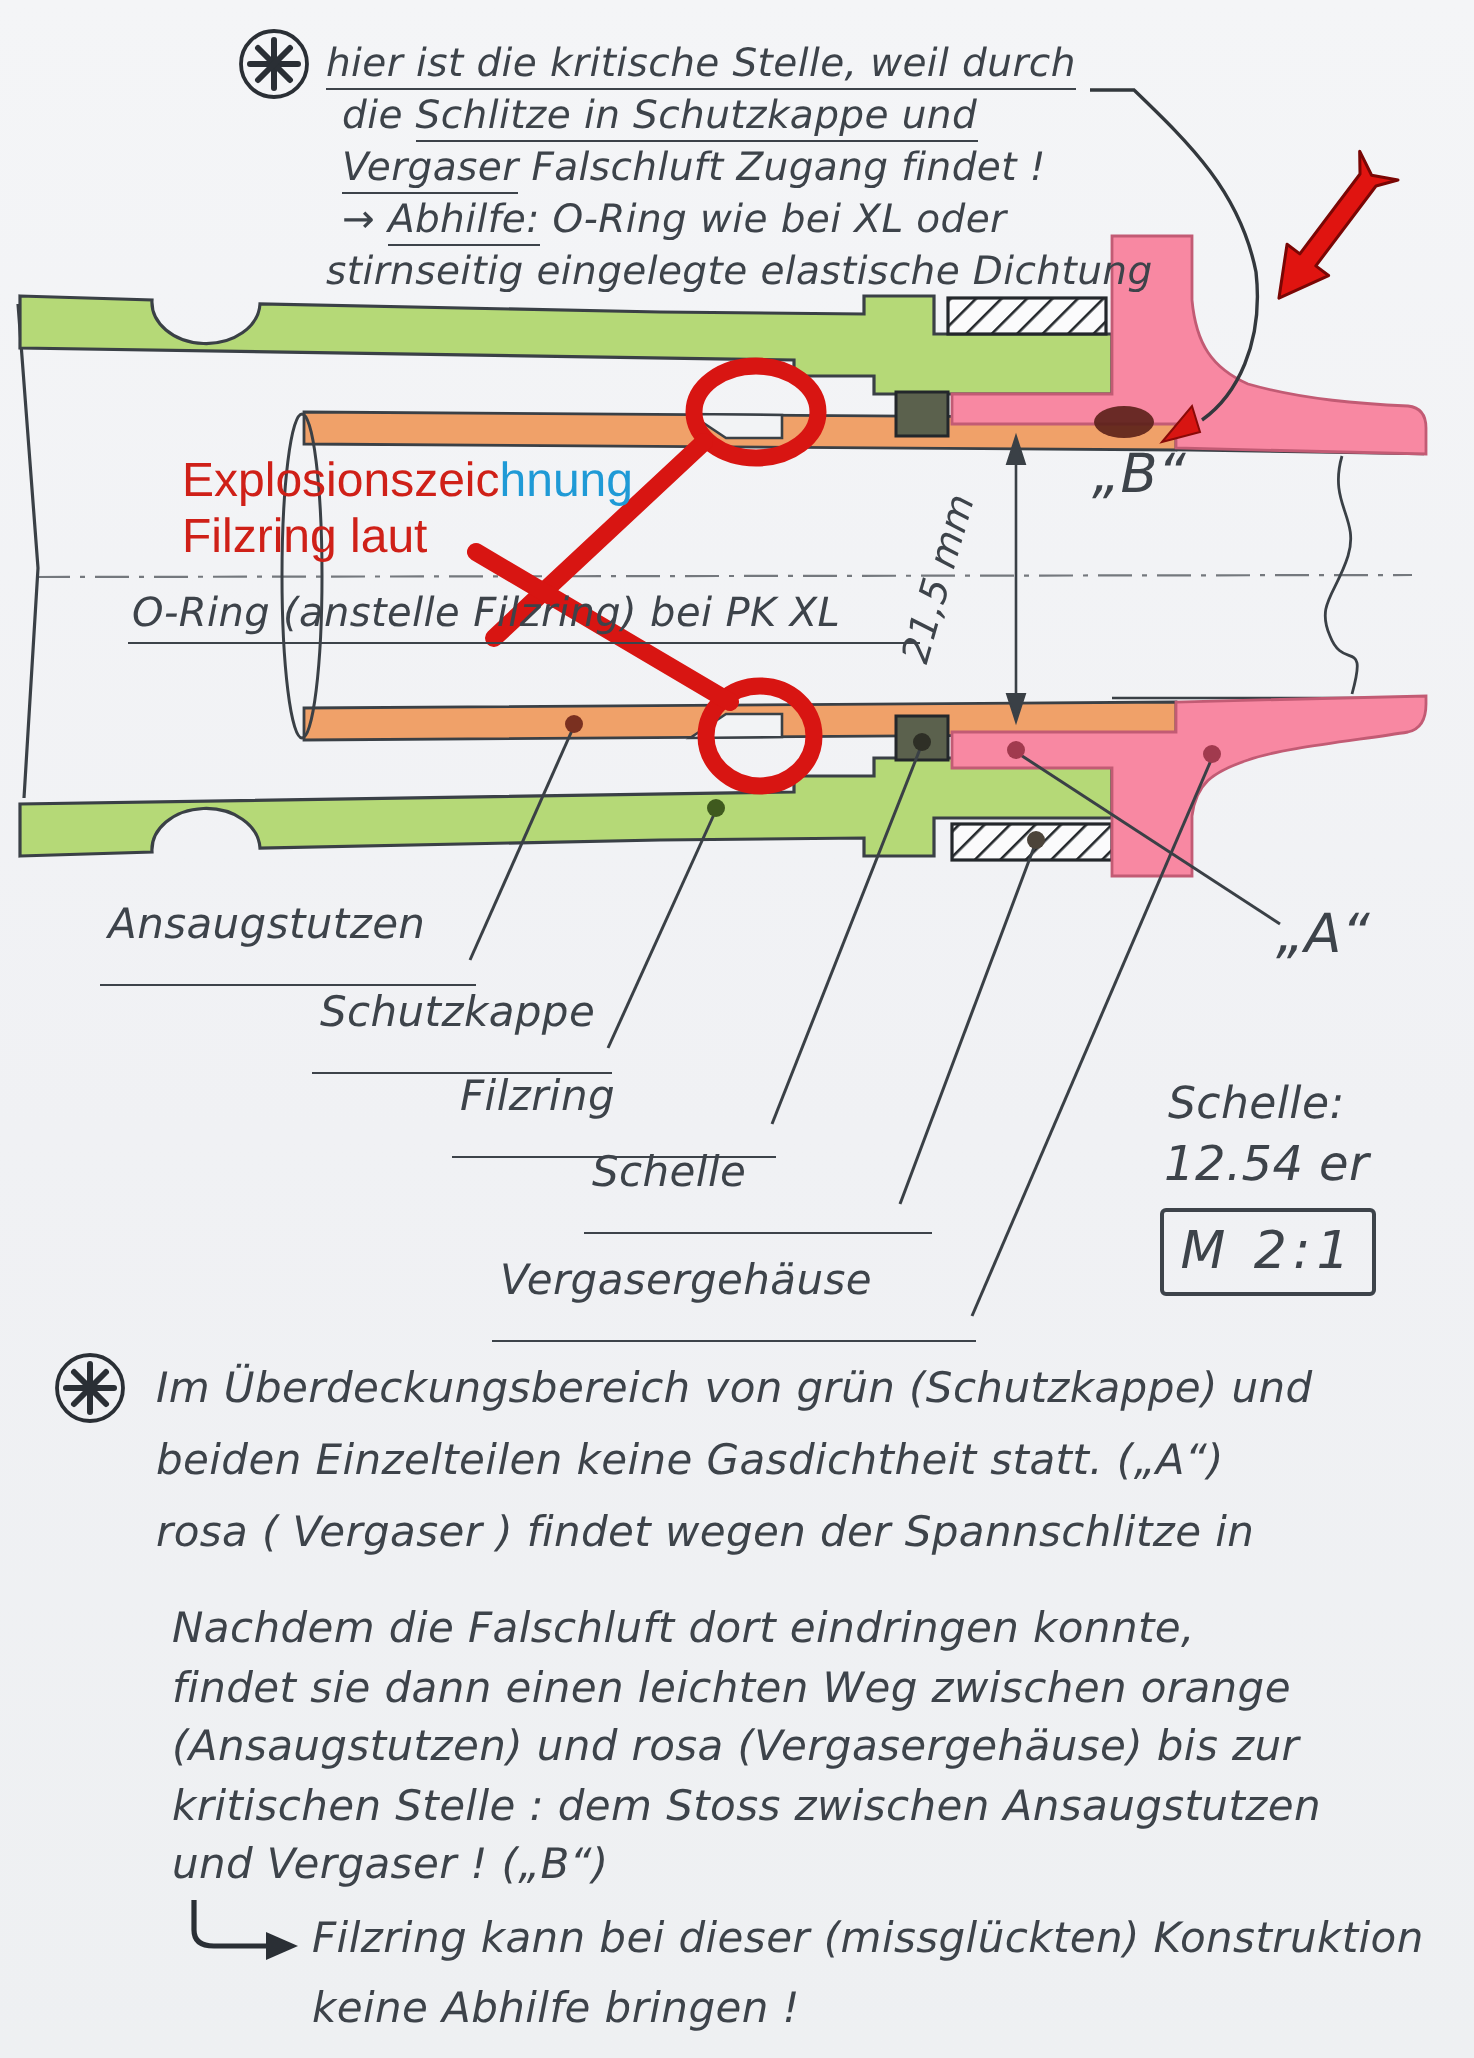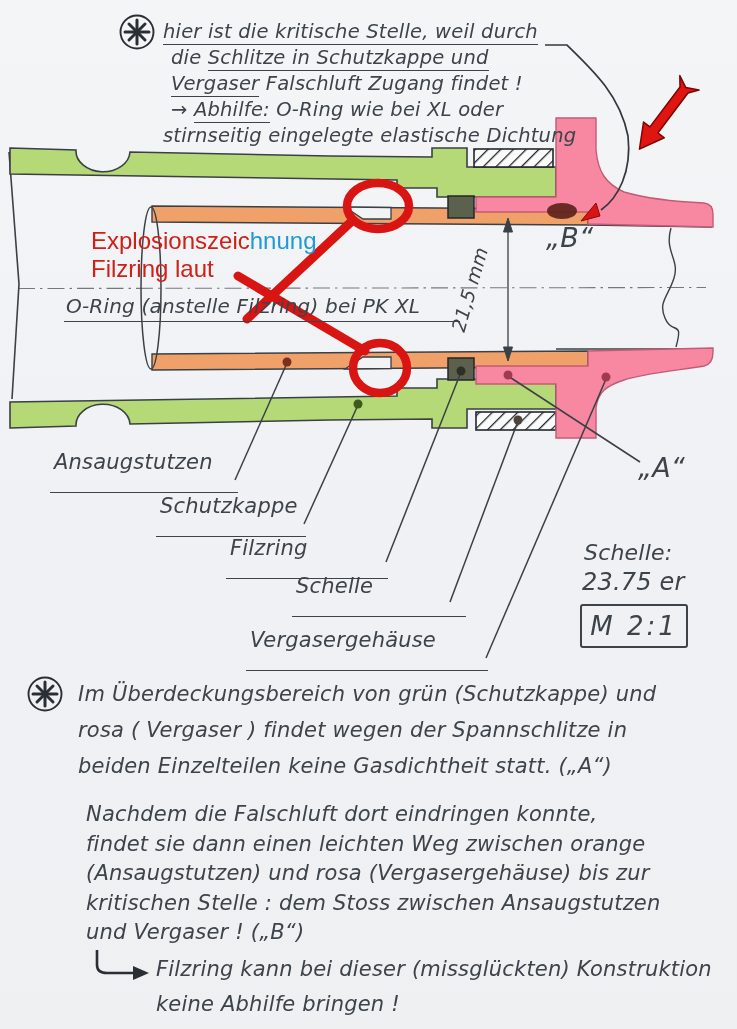--- a/index.html
+++ b/index.html
@@ -156,27 +156,27 @@
 <div class="abs hw big-label" style="left:546px;top:222px;">„B“</div>
 <div class="abs hw big-label" style="left:638px;top:452px;">„A“</div>
 
 <div class="abs hw plabel" style="left:50px;top:450px;width:180px;">Ansaugstutzen</div>
 <div class="abs hw plabel" style="left:156px;top:494px;width:142px;">Schutzkappe</div>
 <div class="abs hw plabel" style="left:226px;top:536px;width:154px;">Filzring</div>
 <div class="abs hw plabel" style="left:278px;top:574px;width:166px;margin-left:14px;">Schelle</div>
 <div class="abs hw plabel" style="left:246px;top:628px;width:234px;">Vergasergehäuse</div>
 
 <div class="abs hw" style="left:584px;top:540px;font-size:22px;">Schelle:</div>
-<div class="abs hw" style="left:582px;top:568px;font-size:24px;">23.75 er</div>
+<div class="abs hw" style="left:582px;top:568px;font-size:24px;">12.54 er</div>
 <div class="abs hw scalebox" style="left:580px;top:604px;">M 2:1</div>
 
 <div class="abs hw para" style="left:78px;top:676px;">
   <div>Im Überdeckungsbereich von grün (Schutzkappe) und</div>
+  <div>beiden Einzelteilen keine Gasdichtheit statt. („A“)</div>
   <div>rosa ( Vergaser ) findet wegen der Spannschlitze in</div>
-  <div>beiden Einzelteilen keine Gasdichtheit statt. („A“)</div>
 </div>
 
 <div class="abs hw para2" style="left:86px;top:800px;">
   <div>Nachdem die Falschluft dort eindringen konnte,</div>
   <div>findet sie dann einen leichten Weg zwischen orange</div>
   <div>(Ansaugstutzen) und rosa (Vergasergehäuse) bis zur</div>
   <div>kritischen Stelle : dem Stoss zwischen Ansaugstutzen</div>
   <div>und Vergaser ! („B“)</div>
 </div>
 

